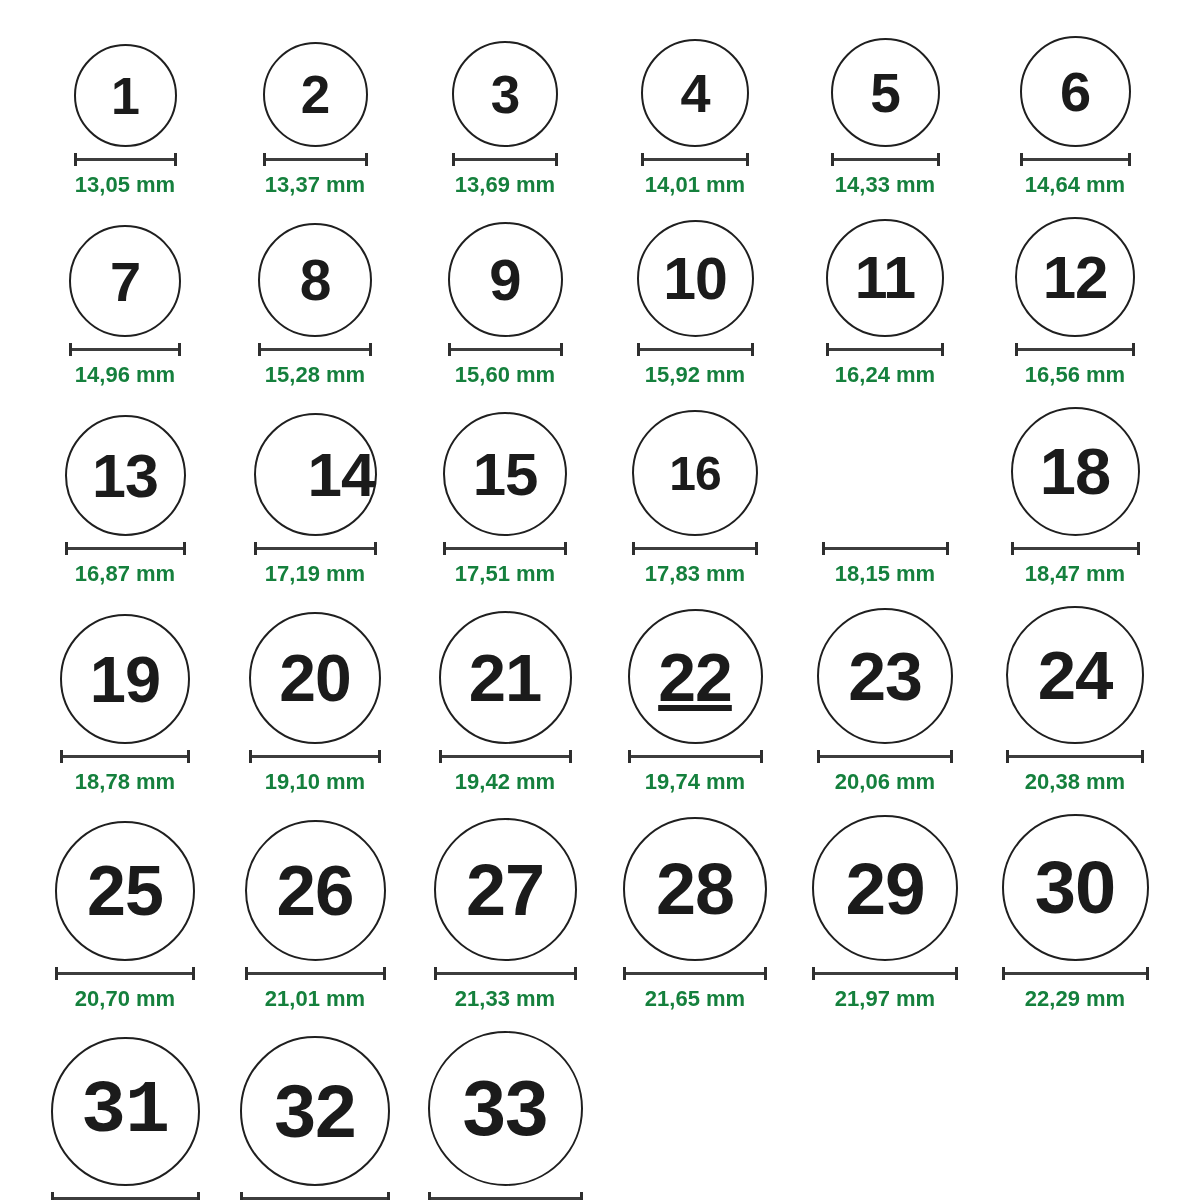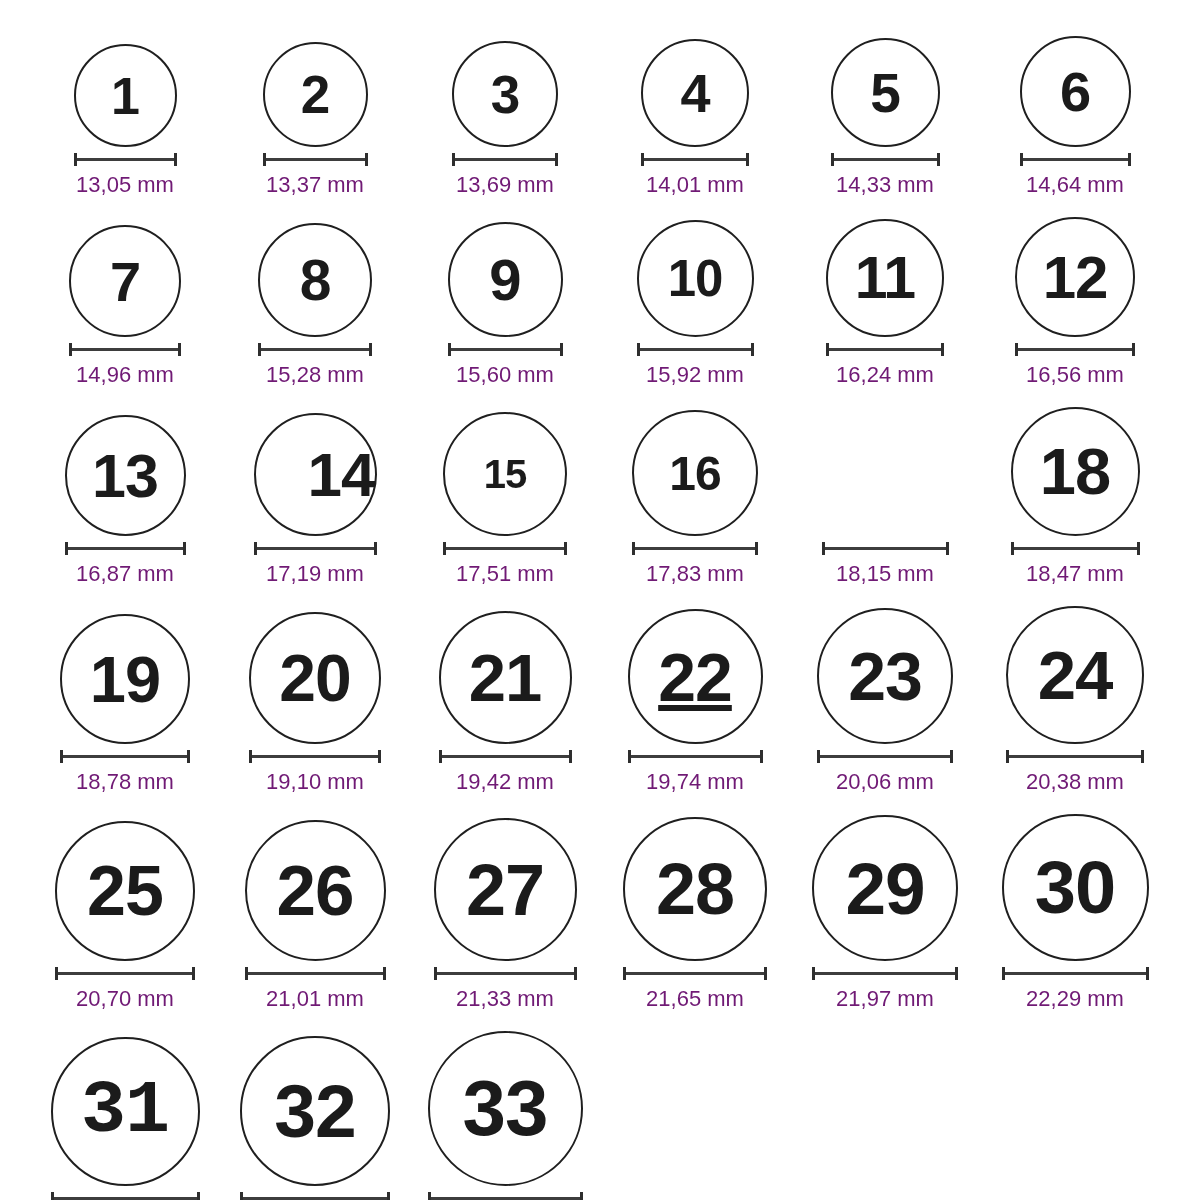--- a/index.html
+++ b/index.html
@@ -51,22 +51,22 @@
   .measure .bar {
     position: absolute;
     left: 0;
     right: 0;
     top: 5px;
     height: 3px;
     background: #3d3d3d;
   }
   .mm-label {
     font-size: 22px;
-    font-weight: normal;
-    color: #701a75;
+    font-weight: bold;
+    color: #15803d;
     line-height: 1;
     white-space: nowrap;
   }
 </style>
 </head>
 <body>
 
 <div class="chart" id="chart">
     <div class="row">
       <div class="cell">
@@ -146,21 +146,21 @@
       <div class="cell">
         <div class="circle" style="width: 115px; height: 115px; font-size: 58px;">
           <span>9</span>
         </div>
         <div class="measure" style="width: 115px;">
           <span class="bar"></span>
         </div>
         <div class="mm-label">15,60 mm</div>
       </div>
       <div class="cell">
-        <div class="circle" style="width: 117px; height: 117px; font-size: 51px;">
+        <div class="circle" style="width: 117px; height: 117px; font-size: 59px;">
           <span>10</span>
         </div>
         <div class="measure" style="width: 117px;">
           <span class="bar"></span>
         </div>
         <div class="mm-label">15,92 mm</div>
       </div>
       <div class="cell">
         <div class="circle" style="width: 118px; height: 118px; font-size: 59px;">
           <span>11</span>
@@ -193,21 +193,21 @@
       <div class="cell">
         <div class="circle" style="width: 123px; height: 123px; font-size: 62px; justify-content: flex-end;">
           <span>14</span>
         </div>
         <div class="measure" style="width: 123px;">
           <span class="bar"></span>
         </div>
         <div class="mm-label">17,19 mm</div>
       </div>
       <div class="cell">
-        <div class="circle" style="width: 124px; height: 124px; font-size: 40px; align-items: center;">
+        <div class="circle" style="width: 124px; height: 124px; font-size: 60px; align-items: center;">
           <span>15</span>
         </div>
         <div class="measure" style="width: 124px;">
           <span class="bar"></span>
         </div>
         <div class="mm-label">17,51 mm</div>
       </div>
       <div class="cell">
         <div class="circle" style="width: 126px; height: 126px; font-size: 48px;">
           <span>16</span>

